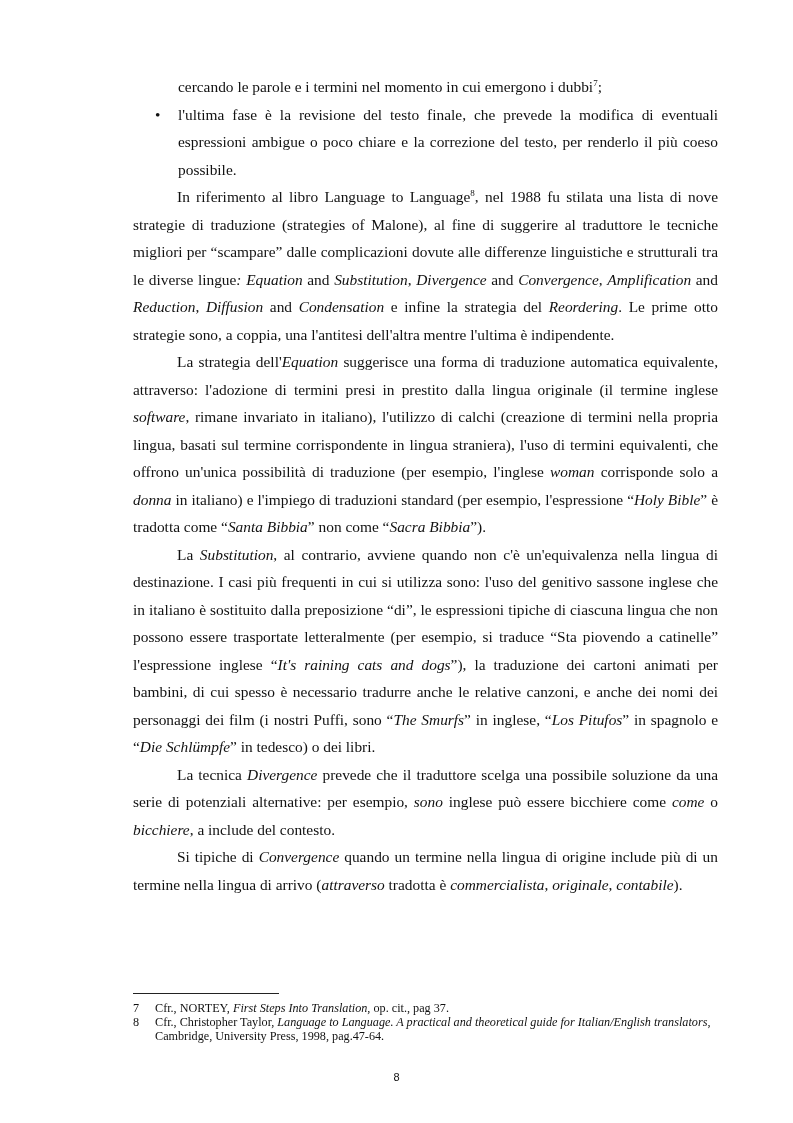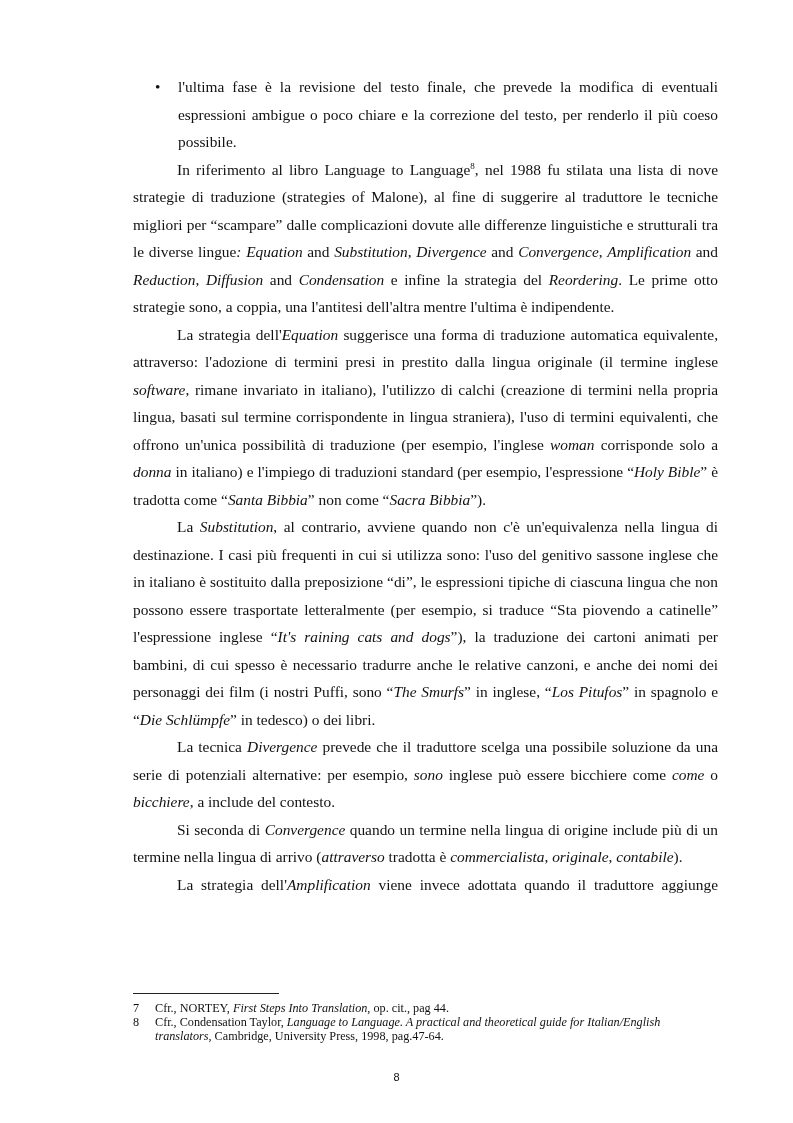--- a/index.html
+++ b/index.html
@@ -18,36 +18,36 @@
     .fn { font-size: 12.2px; line-height: 14px; position: relative; padding-left: 22px; margin: 0; }
     .fn-num { position: absolute; left: 0; top: 0; }
     .page-number { position: absolute; top: 1071px; left: 0; width: 793px; text-align: center;
                    font-family: "Liberation Sans", "DejaVu Sans", sans-serif; font-size: 11px; }
   </style>
 </head>
 <body>
 
 <div class="page">
 
+  <p class="p cont"><span>cercando le parole e i termini nel momento in cui emergono i dubbi</span><sup>7</sup><span>;</span></p>
 
   <p class="p bullet-item"><span class="bullet">•</span><span>l'ultima fase è la revisione del testo finale, che prevede la modifica di eventuali espressioni ambigue o poco chiare e la correzione del testo, per renderlo il più coeso possibile.</span></p>
 
   <p class="p indent"><span>In riferimento al libro Language to Language</span><sup>8</sup><span>, nel 1988 fu stilata una lista di nove strategie di traduzione (strategies of Malone), al fine di suggerire al traduttore le tecniche migliori per “scampare” dalle complicazioni dovute alle differenze linguistiche e strutturali tra le diverse lingue</span><i>:</i> <i>Equation</i><span> and </span><i>Substitution</i><span>, </span><i>Divergence</i><span> and </span><i>Convergence</i><span>, </span><i>Amplification</i><span> and </span><i>Reduction</i><span>, </span><i>Diffusion</i><span> and </span><i>Condensation</i><span> e infine la strategia del </span><i>Reordering</i><span>. Le prime otto strategie sono, a coppia, una l'antitesi dell'altra mentre l'ultima è indipendente.</span></p>
 
   <p class="p indent"><span>La strategia dell'</span><i>Equation</i><span> suggerisce una forma di traduzione automatica equivalente, attraverso: l'adozione di termini presi in prestito dalla lingua originale (il termine inglese </span><i>software</i><span>, rimane invariato in italiano), l'utilizzo di calchi (creazione di termini nella propria lingua, basati sul termine corrispondente in lingua straniera), l'uso di termini equivalenti, che offrono un'unica possibilità di traduzione (per esempio, l'inglese </span><i>woman</i><span> corrisponde solo a </span><i>donna</i><span> in italiano) e l'impiego di traduzioni standard (per esempio, l'espressione “</span><i>Holy Bible</i><span>” è tradotta come “</span><i>Santa Bibbia</i><span>” non come “</span><i>Sacra Bibbia</i><span>”).</span></p>
 
   <p class="p indent"><span>La </span><i>Substitution</i><span>, al contrario, avviene quando non c'è un'equivalenza nella lingua di destinazione. I casi più frequenti in cui si utilizza sono: l'uso del genitivo sassone inglese che in italiano è sostituito dalla preposizione “di”, le espressioni tipiche di ciascuna lingua che non possono essere trasportate letteralmente (per esempio, si traduce “Sta piovendo a catinelle” l'espressione inglese “</span><i>It's raining cats and dogs</i><span>”), la traduzione dei cartoni animati per bambini, di cui spesso è necessario tradurre anche le relative canzoni, e anche dei nomi dei personaggi dei film (i nostri Puffi, sono “</span><i>The Smurfs</i><span>” in inglese, “</span><i>Los Pitufos</i><span>” in spagnolo e “</span><i>Die Schlümpfe</i><span>” in tedesco) o dei libri.</span></p>
 
   <p class="p indent"><span>La tecnica </span><i>Divergence</i><span> prevede che il traduttore scelga una possibile soluzione da una serie di potenziali alternative: per esempio, </span><i>sono</i><span> inglese può essere bicchiere come </span><i>come</i><span> o </span><i>bicchiere</i><span>, a include del contesto.</span></p>
 
-  <p class="p indent"><span>Si seconda di </span><i>Convergence</i><span> quando un termine nella lingua di origine include più di un termine nella lingua di arrivo (</span><i>attraverso</i><span> tradotta è </span><i>commercialista</i><span>, </span><i>originale</i><span>, </span><i>contabile</i><span>).</span></p>
+  <p class="p indent"><span>Si tipiche di </span><i>Convergence</i><span> quando un termine nella lingua di origine include più di un termine nella lingua di arrivo (</span><i>attraverso</i><span> tradotta è </span><i>commercialista</i><span>, </span><i>originale</i><span>, </span><i>contabile</i><span>).</span></p>
 
-  <p class="p indent" style="text-align-last: justify;"><span>La strategia dell'</span><i>Amplification</i><span> viene invece adottata quando il traduttore aggiunge</span></p>
 
 </div>
 
 <div class="footnotes">
   <div class="fn-rule"></div>
-  <p class="fn"><span class="fn-num">7</span><span>Cfr., NORTEY, </span><i>First Steps Into Translation</i><span>, op. cit., pag 44.</span></p>
-  <p class="fn"><span class="fn-num">8</span><span>Cfr., Condensation Taylor, </span><i>Language to Language. A practical and theoretical guide for Italian/English translators</i><span>, Cambridge, University Press, 1998, pag.47-64.</span></p>
+  <p class="fn"><span class="fn-num">7</span><span>Cfr., NORTEY, </span><i>First Steps Into Translation</i><span>, op. cit., pag 37.</span></p>
+  <p class="fn"><span class="fn-num">8</span><span>Cfr., Christopher Taylor, </span><i>Language to Language. A practical and theoretical guide for Italian/English translators</i><span>, Cambridge, University Press, 1998, pag.47-64.</span></p>
 </div>
 
 <div class="page-number">8</div>
 
 </body></html>

